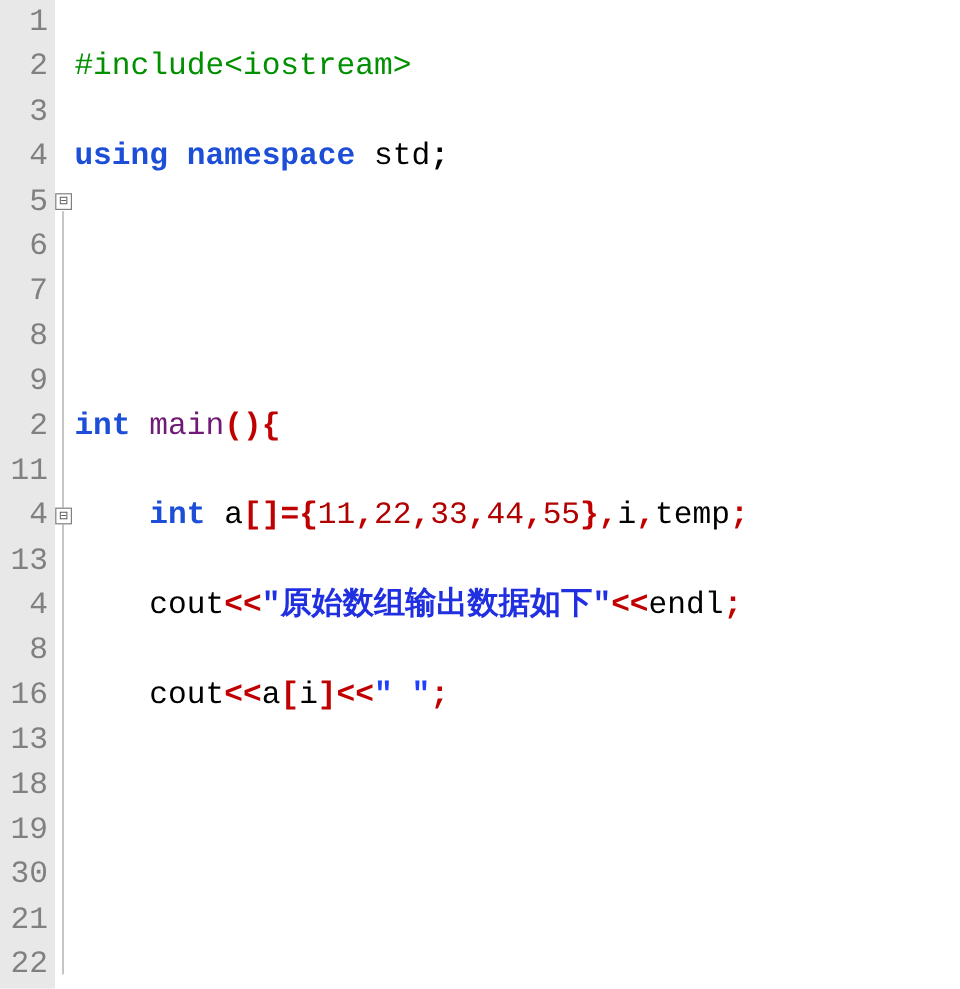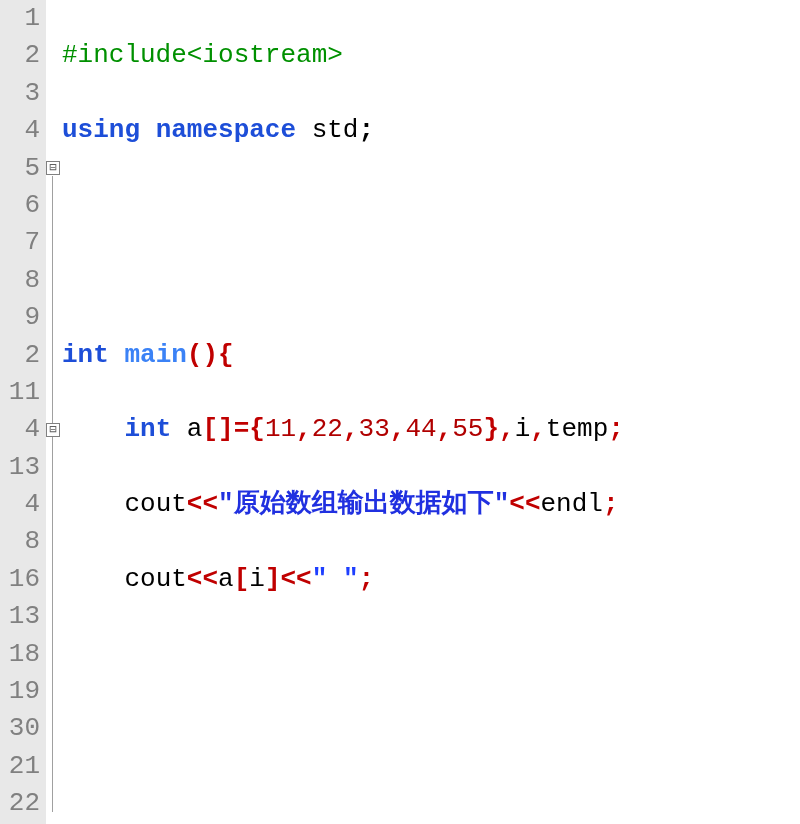--- a/index.html
+++ b/index.html
@@ -61,21 +61,21 @@
     flex: 1;
     white-space: pre;
     color: #000000;
   }
   .row {
     height: 37.4px;
     display: block;
     white-space: pre;
   }
   .kw   { color: #1d4ed8; font-weight: bold; }
-  .func { color: #3b82f6; font-weight: bold; }
+  .func { color: #701a75; font-weight: normal; }
   .str  { color: #1e3fff; }
   .strc { color: #2030e0; }
   .num  { color: #b00000; }
   .op   { color: #c00000; font-weight: bold; }
   .prep { color: #009000; font-weight: normal; }
   .pun  { color: #000000; font-weight: bold; }
   .plain{ color: #000000; font-weight: normal; }
   .bold { font-weight: bold; }
 </style>
 </head>

